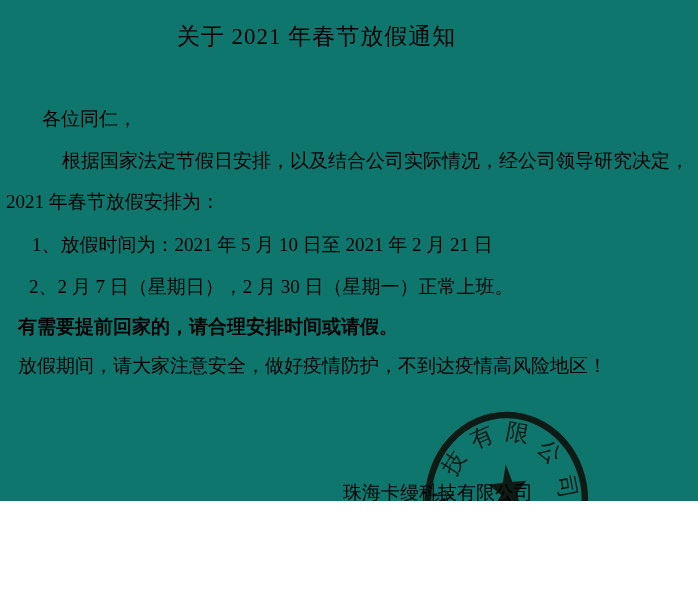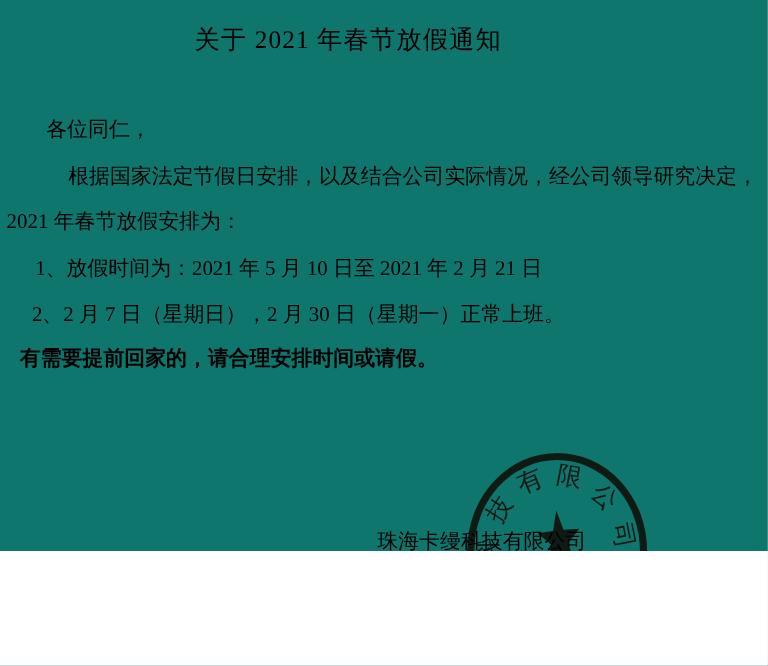--- a/index.html
+++ b/index.html
@@ -56,20 +56,21 @@
 <div id="page">
 
   <div class="doc-title">关于 2021 年春节放假通知</div>
 
   <div class="line" id="p0">各位同仁，</div>
   <div class="line" id="p1">根据国家法定节假日安排，以及结合公司实际情况，经公司领导研究决定，</div>
   <div class="line" id="p2">2021 年春节放假安排为：</div>
   <div class="line" id="p3">1、放假时间为：2021 年 5 月 10 日至 2021 年 2 月 21 日</div>
   <div class="line" id="p4">2、2 月 7 日（星期日），2 月 30 日（星期一）正常上班。</div>
   <div class="line" id="p5">有需要提前回家的，请合理安排时间或请假。</div>
+  <div class="line" id="p6">放假期间，请大家注意安全，做好疫情防护，不到达疫情高风险地区！</div>
 
   <div class="line" id="sig-company">珠海卡缦科技有限公司</div>
   <div class="line" id="sig-date">2021 年 1 月 25 日</div>
 
   <svg id="seal-svg" viewBox="0 0 698 605" xmlns="http://www.w3.org/2000/svg">
     <ellipse cx="506.5" cy="500.5" rx="78.5" ry="85.5" fill="none" stroke-width="6.5" stroke="#d9291c"></ellipse>
 
     <path d="M0,-27 L6.47,-8.9 L25.68,-8.34 L10.46,3.4 L15.87,21.84 L0,11 L-15.87,21.84 L-10.46,3.4 L-25.68,-8.34 L-6.47,-8.9 Z" transform="translate(508.5,491) rotate(-6) scale(0.74,1)" fill="#d9291c"></path>
 
     <text text-anchor="middle" dominant-baseline="central" transform="translate(551.3,546.4) rotate(133)" fill="#d9291c">珠</text>

